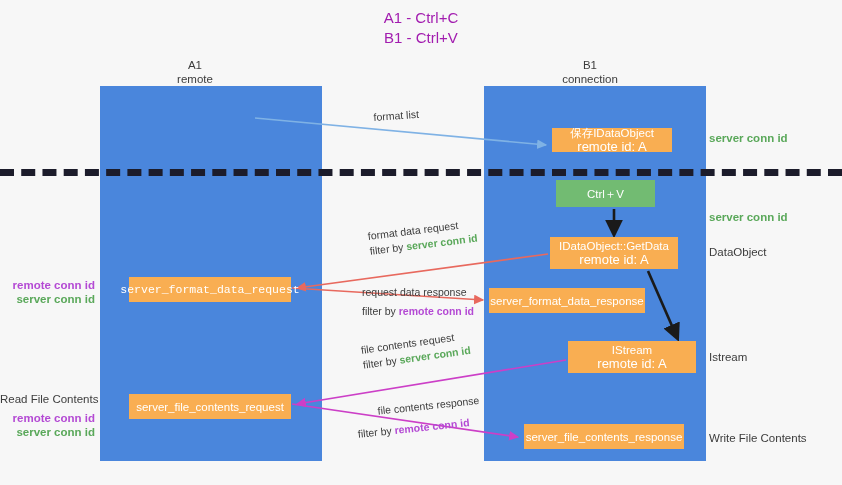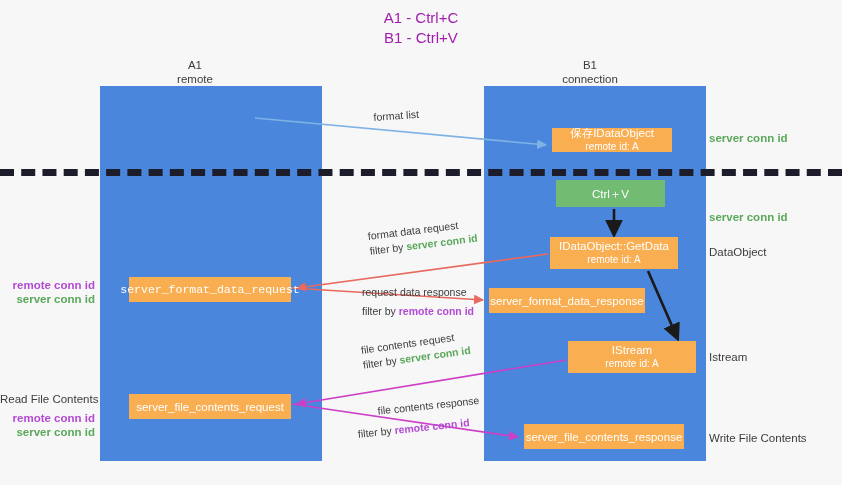--- a/index.html
+++ b/index.html
@@ -37,25 +37,25 @@
   }
 
   
   .node{
     box-sizing:border-box;display:flex;flex-direction:column;
     align-items:center;justify-content:center;
     color:#ffffff;font-size:11.5px;line-height:14px;text-align:center;
   }
   .green{background:#72bb72;}
   .orange{background:#f9ae52;}
-  .node .l2{font-size:10px;}
+  .node .l2{font-size:13px;}
 
   #n-ctrlc   {left:134px;top:105px;width:120px;height:27px;}
   #n-idataobj{left:552px;top:128px;width:120px;height:24px;}
-  #n-ctrlv   {left:556px;top:180px;width:109px;height:27px;}
+  #n-ctrlv   {left:556px;top:180px;width:99px;height:27px;}
   #n-getdata {left:550px;top:237px;width:128px;height:32px;align-items:center;}
   #n-fdreq   {left:129px;top:277px;width:162px;height:25px;font-family:Liberation Mono, monospace;}
   #n-fdresp  {left:489px;top:288px;width:156px;height:25px;}
   #n-istream {left:568px;top:341px;width:128px;height:32px;}
   #n-fcreq   {left:129px;top:394px;width:162px;height:25px;}
   #n-fcresp  {left:524px;top:424px;width:160px;height:25px;}
 
   
   .rlabel{font-size:11.5px;line-height:14px;color:#3c3c3c;white-space:nowrap;}
   .green-txt{color:#5aa85a;font-weight:bold;}

